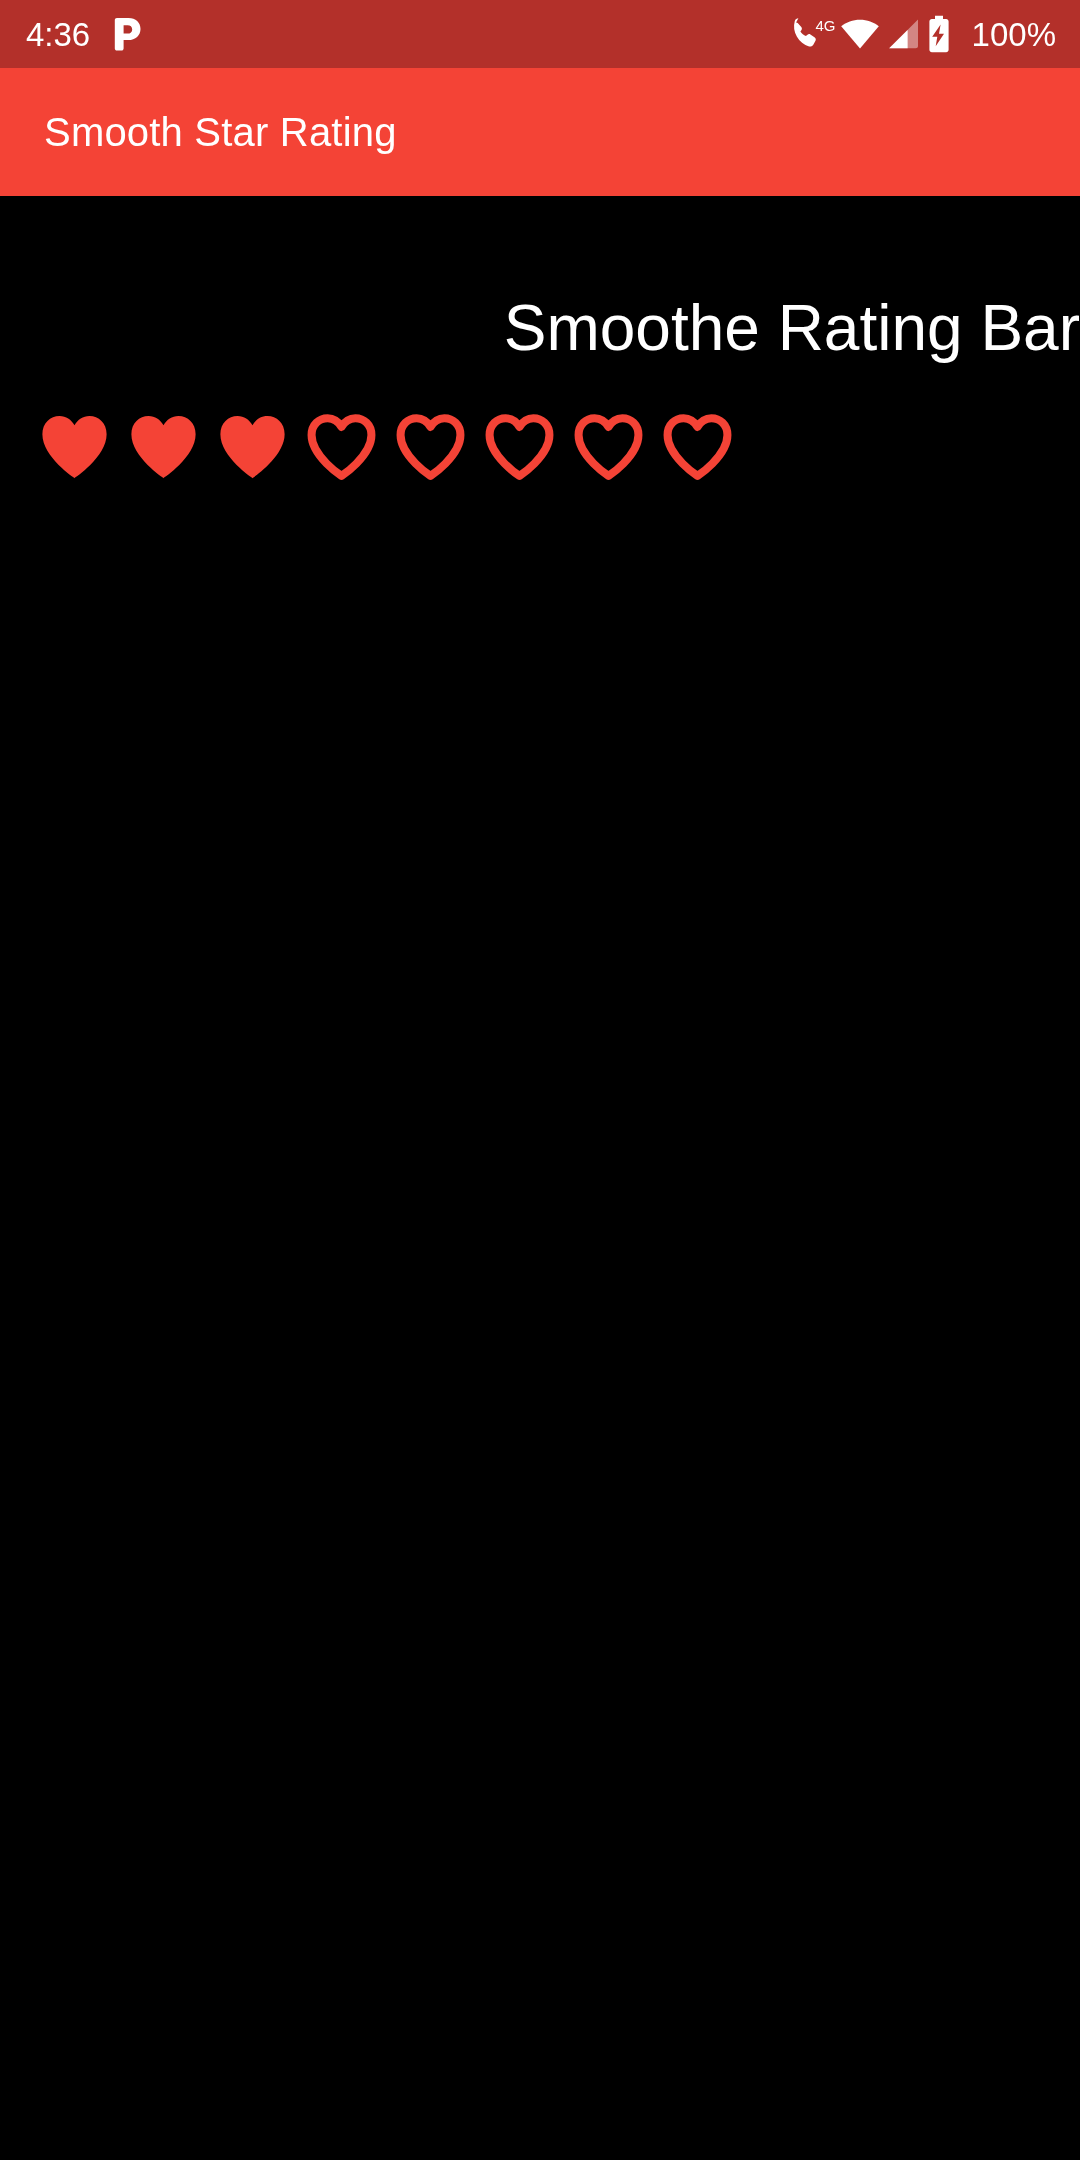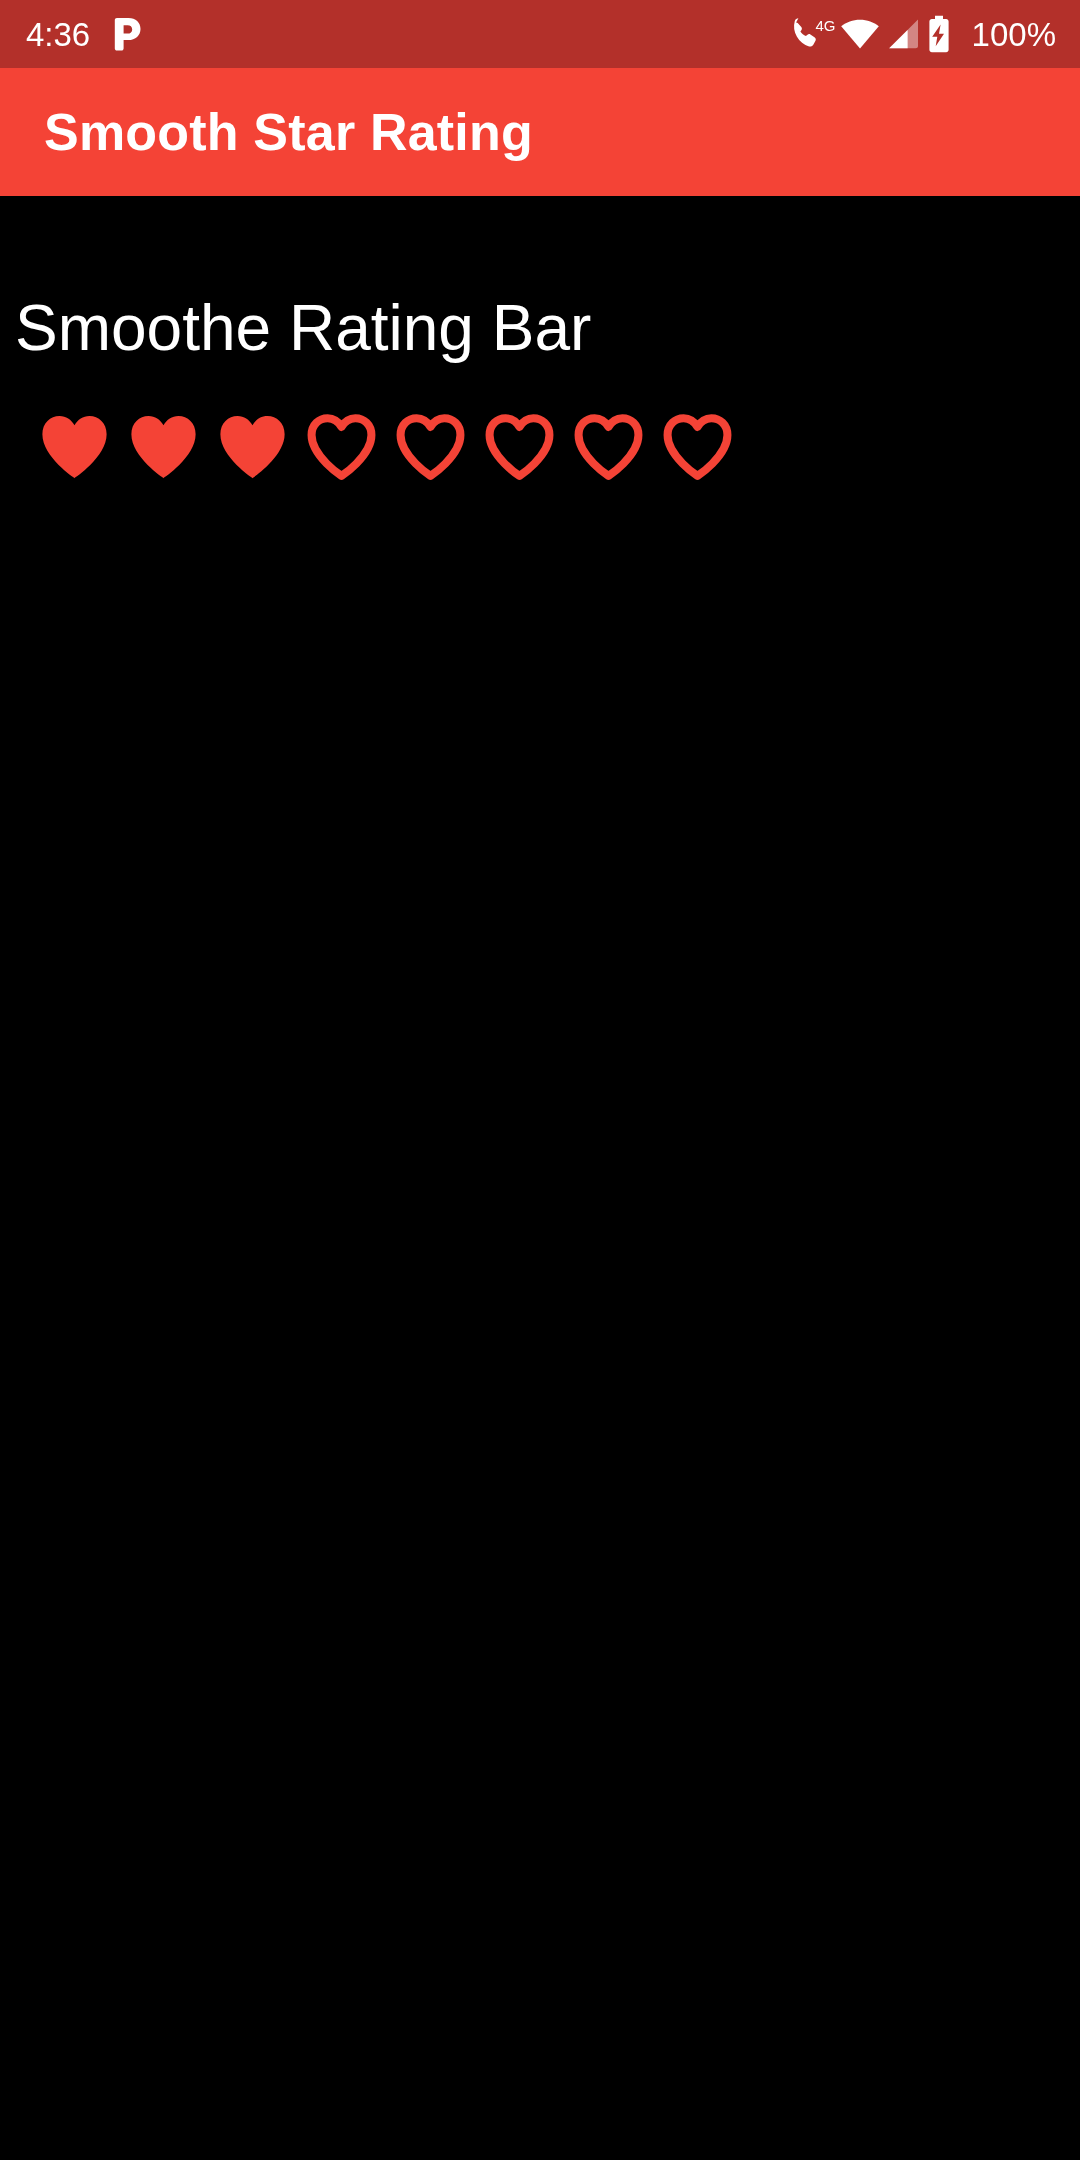--- a/index.html
+++ b/index.html
@@ -76,44 +76,43 @@
     height: 128px;
     flex: 0 0 128px;
     background: #f44336;
     display: flex;
     align-items: center;
     padding: 0 44px;
     box-sizing: border-box;
   }
   .app-bar-title {
     color: #ffffff;
-    font-size: 52px;
-    font-weight: 700;
+    font-size: 40px;
+    font-weight: 400;
     letter-spacing: 0.2px;
     line-height: 1;
   }
 
   
   .content {
     flex: 1 1 auto;
     position: relative;
     background: #000000;
   }
   .section-heading {
     position: absolute;
     top: 100px;
     left: 0;
     right: 0;
-    text-align: left;
+    text-align: right;
     color: #ffffff;
     font-size: 64px;
     font-weight: 300;
     line-height: 1;
     white-space: nowrap;
-    padding-left: 15px;
   }
   .rating-bar {
     position: absolute;
     top: 215px;
     left: 38px;
     display: flex;
     align-items: center;
   }
   .rating-heart {
     display: block;

